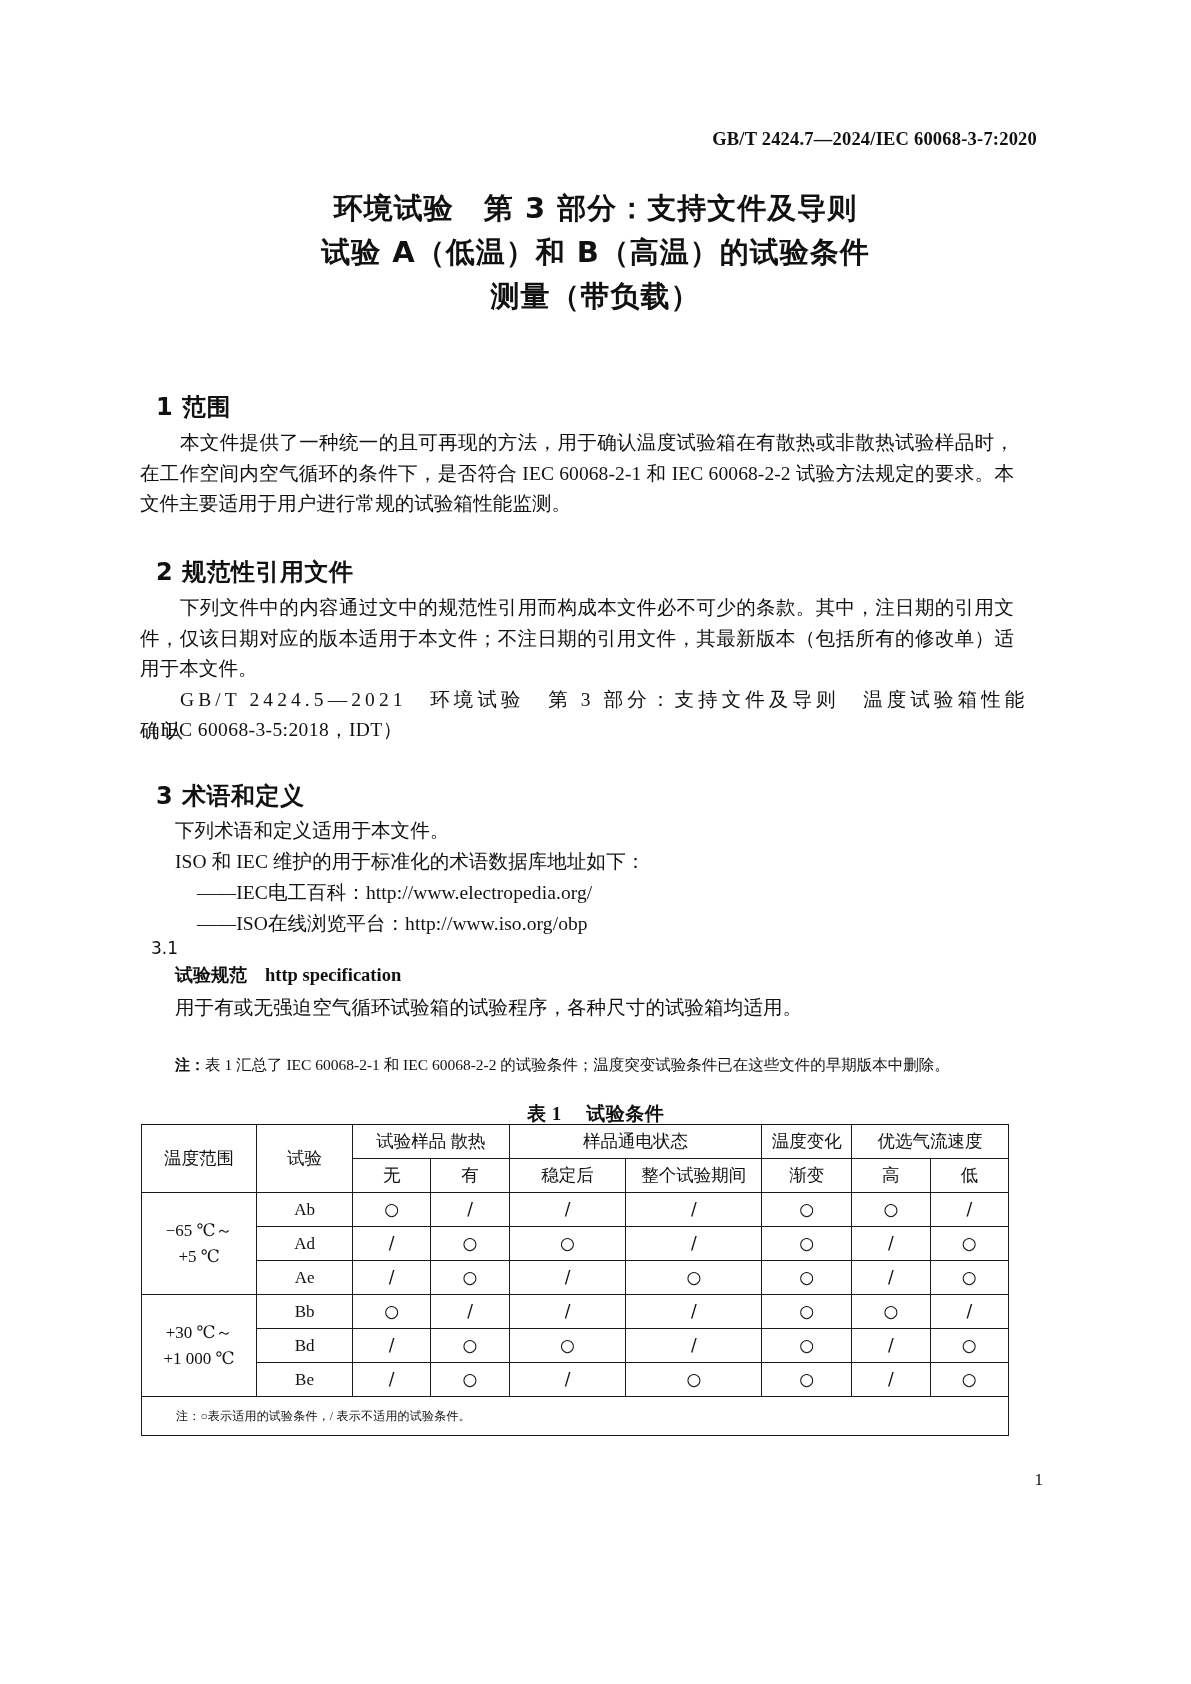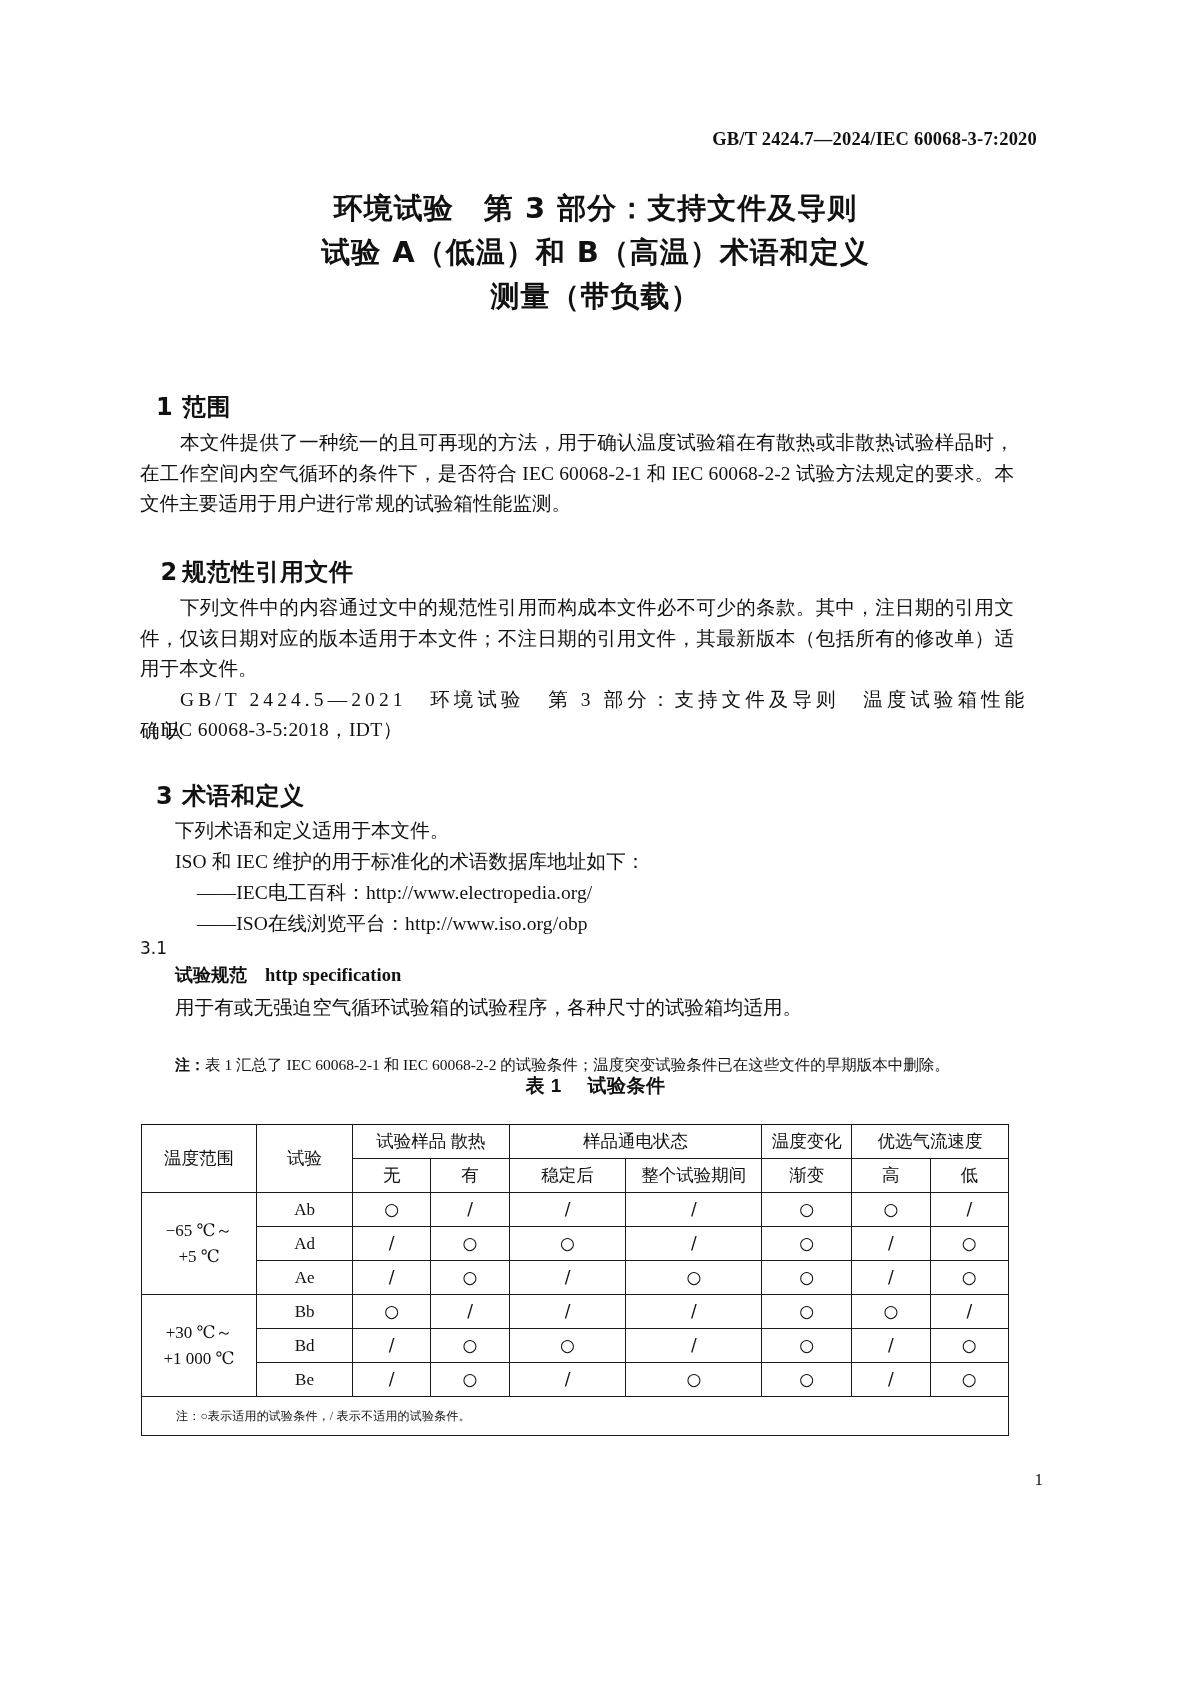--- a/index.html
+++ b/index.html
@@ -69,35 +69,37 @@
   }
   .term-head .en {
     font-family:"Liberation Serif","DejaVu Serif",serif;
     font-weight:bold;
     margin-left:18px;
     font-size:18.5px;
   }
   .clauseno {
     font-family:"DejaVu Sans","Liberation Sans",sans-serif;
     font-size:17px;
+    margin-left:11px;
   }
   .note {
     font-size:15.5px; line-height:22px;margin-top:24px;
   }
   .note b {
     font-family:"DejaVu Sans","Liberation Sans",sans-serif;
     font-size:15px;
   }
 
   .tabcap {
     position:absolute; left:0; right:0;
     text-align:center;
-    font-family:Liberation Sans, sans-serif;
+    font-family:Liberation Serif, serif;
     font-weight:bold; font-size:19px;
     letter-spacing:.5px;
+    margin-top:28px;
   }
 
   table.cond {
     position:absolute;
     left:141px; top:1124px;
     width:868px;
     border-collapse:collapse;
     font-size:17px;
     font-family:"Liberation Serif","DejaVu Serif",serif;
   }
@@ -129,30 +131,30 @@
 </style>
 </head>
 <body>
 
 <div class="page">
 
   <div class="runhead">GB/T 2424.7—2024/IEC 60068-3-7:2020</div>
 
   <div class="doctitle">
     <div>环境试验　第 3 部分：支持文件及导则</div>
-    <div>试验 A（低温）和 B（高温）术语和定义</div>
+    <div>试验 A（低温）和 B（高温）的试验条件</div>
     <div>测量（带负载）</div>
   </div>
 
   <h2 class="sec abs" style="left:140px; top:375px;">
     <span class="num">1</span><span>范围</span>
   </h2>
   <p class="body ind abs" style="left:140px; top:428px; width:874px;">本文件提供了一种统一的且可再现的方法，用于确认温度试验箱在有散热或非散热试验样品时，在工作空间内空气循环的条件下，是否符合 IEC 60068-2-1 和 IEC 60068-2-2 试验方法规定的要求。本文件主要适用于用户进行常规的试验箱性能监测。</p>
 
-  <h2 class="sec abs" style="left:140px; top:540px;text-align:center;">
+  <h2 class="sec abs" style="left:140px; top:540px;">
     <span class="num">2</span><span>规范性引用文件</span>
   </h2>
   <p class="body ind abs" style="left:140px; top:593px; width:874px;">下列文件中的内容通过文中的规范性引用而构成本文件必不可少的条款。其中，注日期的引用文件，仅该日期对应的版本适用于本文件；不注日期的引用文件，其最新版本（包括所有的修改单）适用于本文件。</p>
   <p class="abs spaced" style="left:140px; top:685px; width:890px; text-indent:40px;">GB/T 2424.5—2021　环境试验　第 3 部分：支持文件及导则　温度试验箱性能确认</p>
   <p class="abs spaced2" style="left:140px; top:715px; width:890px;">（IEC 60068-3-5:2018，IDT）</p>
 
   <h2 class="sec abs" style="left:140px; top:764px;">
     <span class="num">3</span><span>术语和定义</span>
   </h2>
   <p class="body abs" style="left:175px; top:816px; width:840px;">下列术语和定义适用于本文件。</p>

